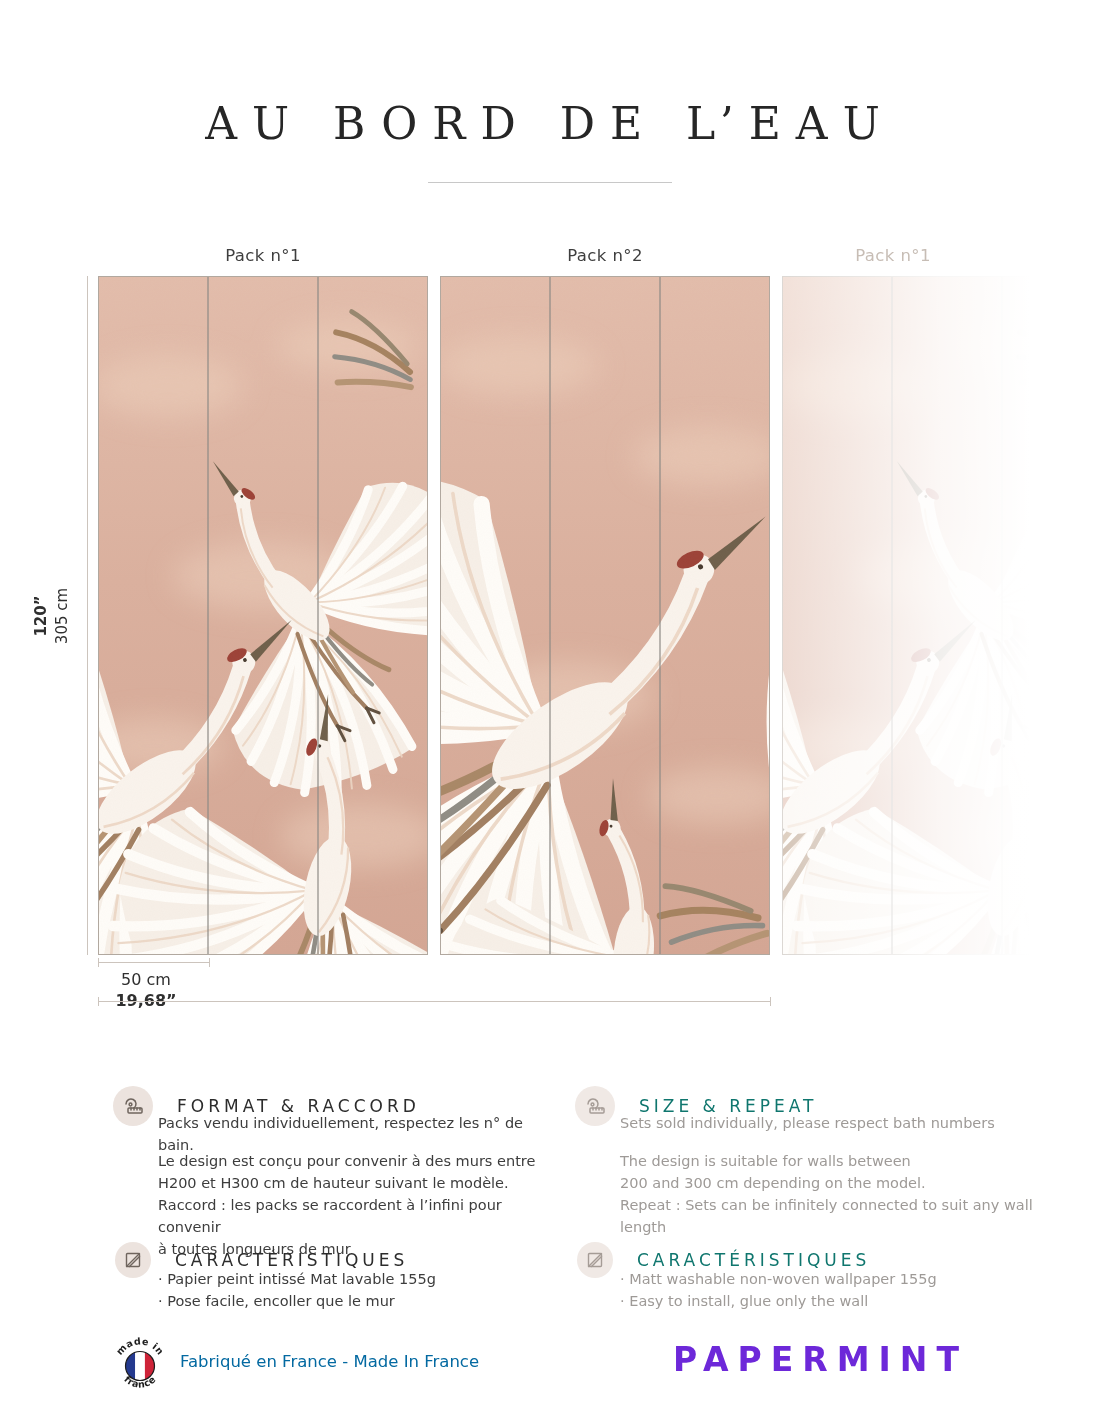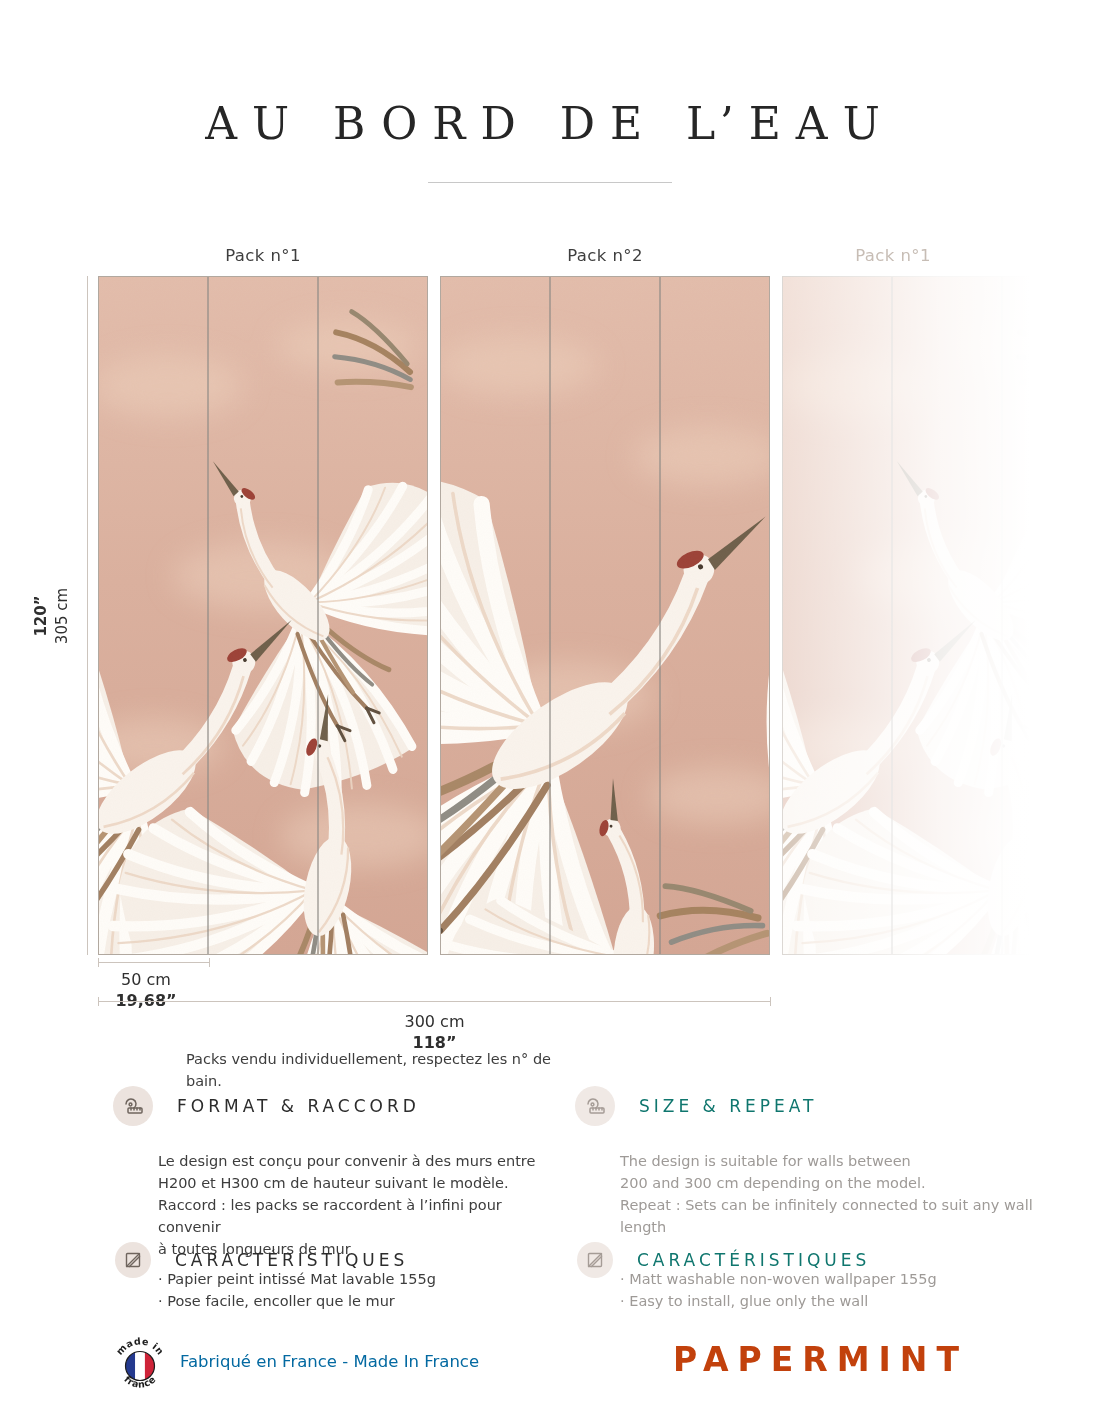--- a/index.html
+++ b/index.html
@@ -32,21 +32,21 @@
   .icon-circle{width:40px;height:40px;border-radius:50%;background:#ece3de;display:flex;align-items:center;justify-content:center;flex:0 0 auto;}
   .icon-circle.small{width:36px;height:36px;}
   .icon-circle.lite{background:#f0e9e5;}
   .sec-title{font-size:17px;letter-spacing:4px;color:#2c2c2c;font-weight:500;white-space:nowrap;}
   .sec-title.gray{color:#0f766e;}
   .body-text{position:absolute;font-size:14.5px;line-height:22px;color:#3d3d3d;white-space:pre-line;}
   .body-text.gray{color:#9e9a97;}
 
   
   .made-in-text{position:absolute;left:180px;top:1352px;font-size:16.5px;color:#0369a1;}
-  .brand{position:absolute;top:1340px;right:132px;font-size:33px;font-weight:800;letter-spacing:9px;color:#c2410c;white-space:nowrap;}
+  .brand{position:absolute;top:1340px;right:132px;font-size:33px;font-weight:800;letter-spacing:9px;color:#6d28d9;white-space:nowrap;}
   .badge{position:absolute;left:110px;top:1334px;}
 </style>
 </head>
 <body>
 
 <div class="page">
 
   <div class="title">AU BORD DE L’EAU</div>
   <div class="title-divider"></div>
 
@@ -209,53 +209,50 @@
   <div class="htick" style="left:209px;top:958px;"></div>
   <div class="dim-label" style="left:90px;top:969px;width:112px;">
     <span>50 cm</span><br>
     <span class="b">19,68”</span>
   </div>
 
 
   <div class="hline" style="left:98px;top:1001px;width:673px;"></div>
   <div class="htick" style="left:98px;top:997px;"></div>
   <div class="htick" style="left:770px;top:997px;"></div>
-  <div class="dim-label" style="left:98px;top:1011px;width:673px;">
-    <span>300 cm</span><br>
-    <span class="b">118”</span>
-  </div>
 
   <div class="sec-head" style="left:113px;top:1086px;">
     <span class="icon-circle">
       <svg width="22" height="22" viewBox="0 0 22 22" fill="none" stroke="#6f655e" stroke-width="1.5" stroke-linecap="round">
         <path d="M4 9 a5 5 0 1 1 8 4"></path>
         <circle cx="8.5" cy="9.5" r="1.4"></circle>
         <rect x="6" y="13" width="14" height="5" rx="1"></rect>
         <path d="M9 13v2 M12 13v2 M15 13v2 M18 13v2"></path>
       </svg>
     </span>
     <span class="sec-title">FORMAT &amp; RACCORD</span>
   </div>
-  <div class="body-text" style="left:158px;top:1048px;width:390px;margin-left:28px;">Packs vendu individuellement, respectez les n° de bain.</div>
+  <div class="body-text" style="left:158px;top:1112px;width:390px;">Packs vendu individuellement, respectez les n° de bain.</div>
   <div class="body-text" style="left:158px;top:1150px;width:390px;">Le design est conçu pour convenir à des murs entre
 H200 et H300 cm de hauteur suivant le modèle.
 Raccord : les packs se raccordent à l’infini pour convenir
 à toutes longueurs de mur</div>
 
   <div class="sec-head" style="left:575px;top:1086px;">
     <span class="icon-circle lite">
       <svg width="22" height="22" viewBox="0 0 22 22" fill="none" stroke="#a59c96" stroke-width="1.5" stroke-linecap="round">
         <path d="M4 9 a5 5 0 1 1 8 4"></path>
         <circle cx="8.5" cy="9.5" r="1.4"></circle>
         <rect x="6" y="13" width="14" height="5" rx="1"></rect>
         <path d="M9 13v2 M12 13v2 M15 13v2 M18 13v2"></path>
       </svg>
     </span>
     <span class="sec-title gray">SIZE &amp; REPEAT</span>
   </div>
+  <div class="body-text gray" style="left:620px;top:1112px;width:420px;">Sets sold individually, please respect bath numbers</div>
   <div class="body-text gray" style="left:620px;top:1150px;width:430px;">The design is suitable for walls between
 200 and 300 cm depending on the model.
 Repeat : Sets can be infinitely connected to suit any wall length</div>
 
   <div class="sec-head" style="left:115px;top:1242px;">
     <span class="icon-circle small">
       <svg width="20" height="20" viewBox="0 0 20 20" fill="none" stroke="#6f655e" stroke-width="1.4" stroke-linecap="round">
         <rect x="3.5" y="3.5" width="13" height="13" rx="1"></rect>
         <path d="M3.5 16.5 Q10 10 16.5 3.5"></path>
         <path d="M6.5 16.5 Q13 10 16.5 6.5"></path>

